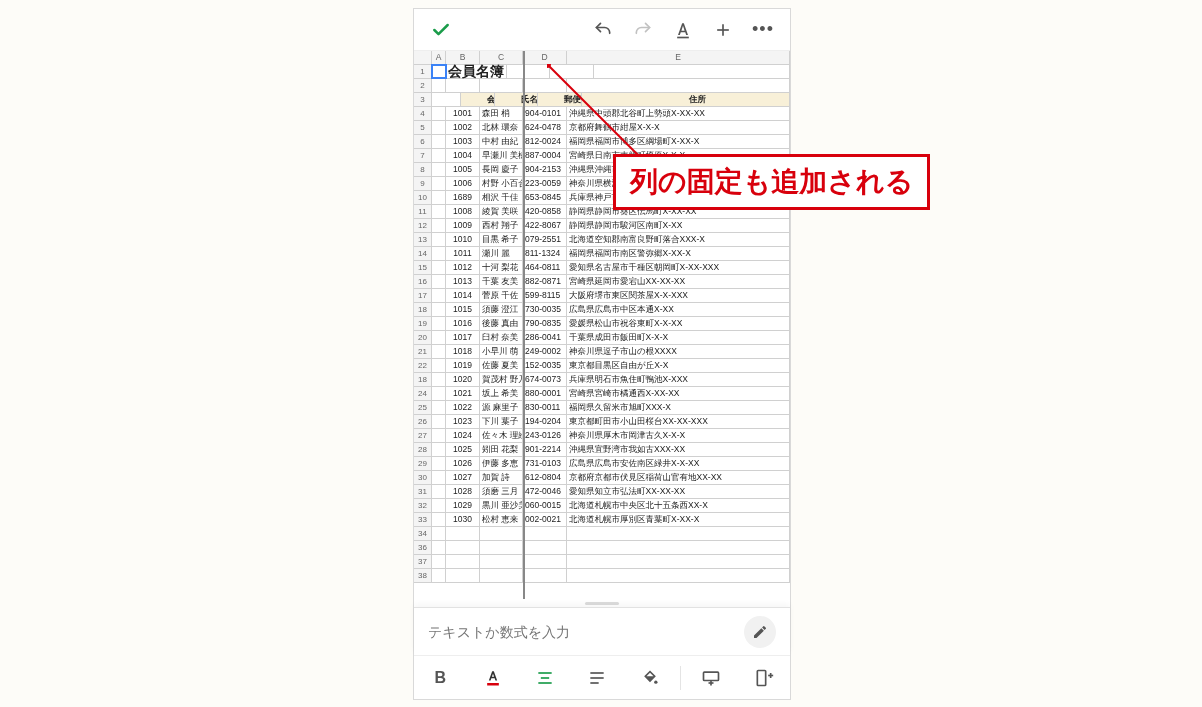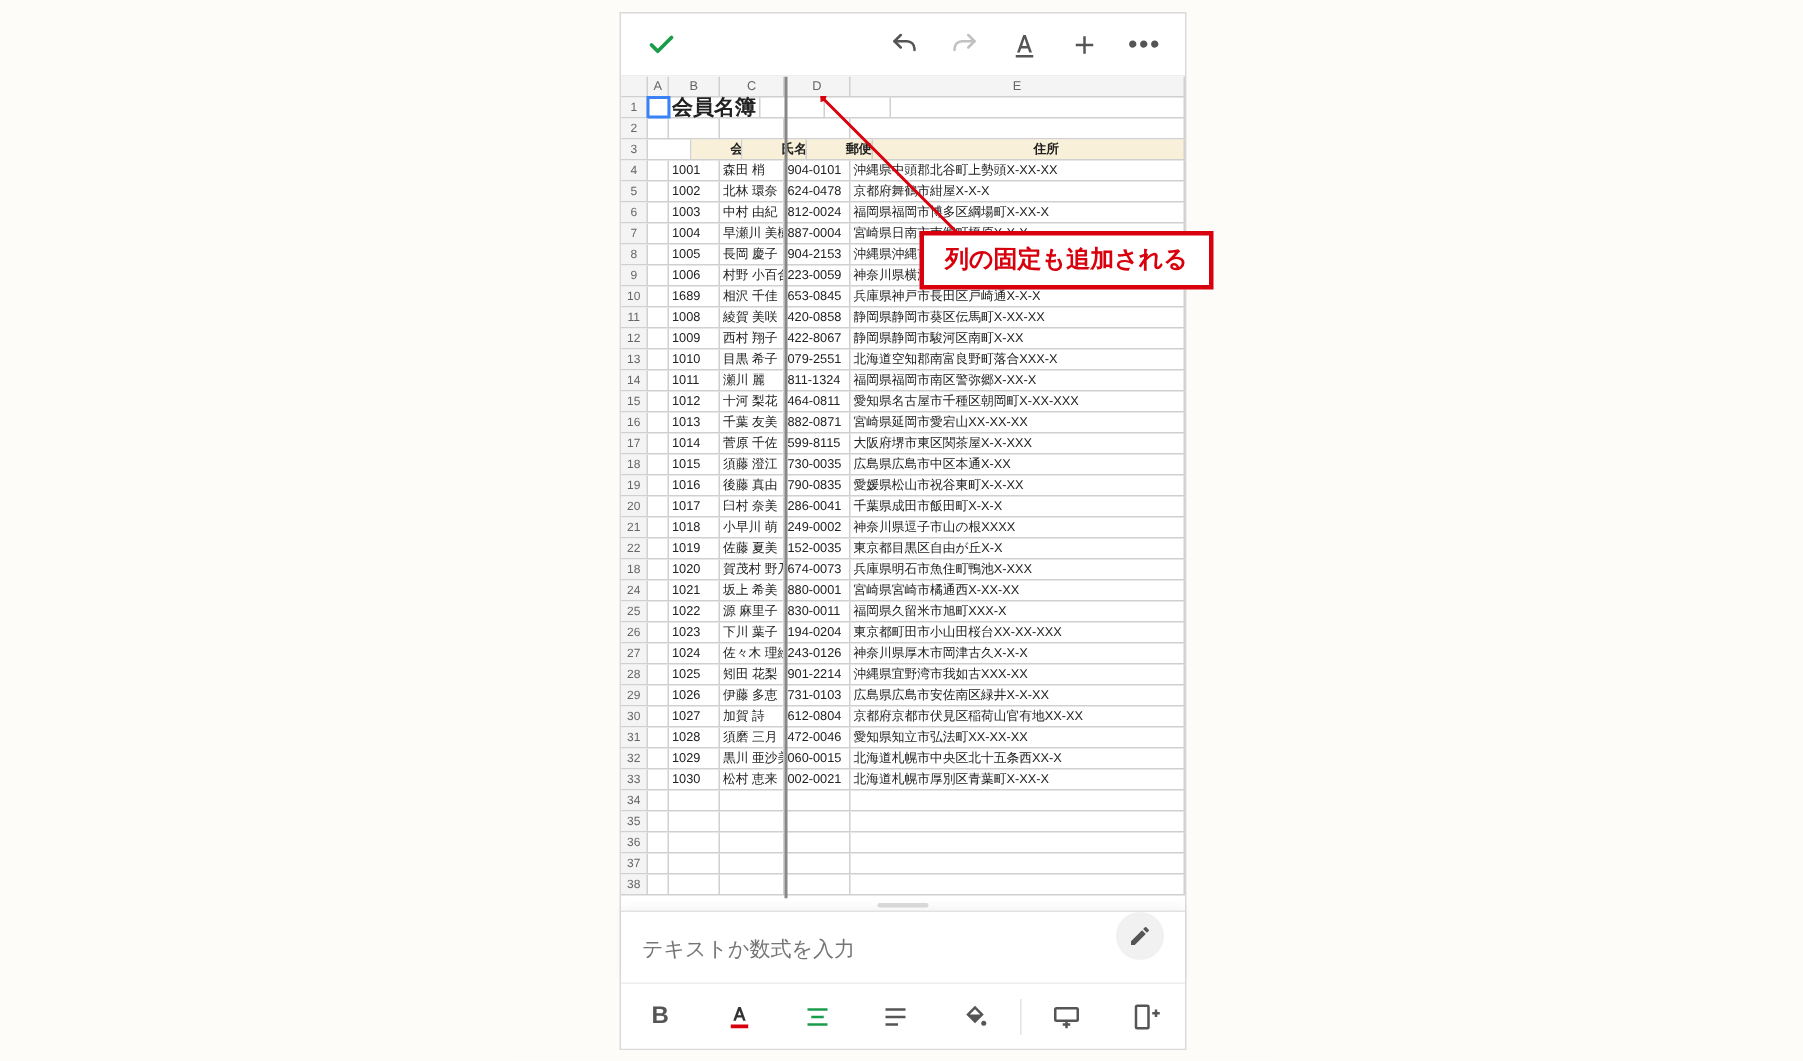--- a/index.html
+++ b/index.html
@@ -77,21 +77,21 @@
     height: 13px;
     overflow: hidden;
     white-space: nowrap;
   }
   .colhead { text-align: center; color:#666; }
   .col-A { flex: 0 0 14px; }
   .col-B { flex: 0 0 34px; }
   .col-C { flex: 0 0 43px; }
   .col-D { flex: 0 0 44px; }
   .col-E { flex: 1 1 auto; }
-  .cell.text-right { text-align: left; }
+  .cell.text-right { text-align: center; }
   .title-row .col-B {
     font-weight: 700;
     font-size: 14px;
     white-space: nowrap;
     overflow: visible;
   }
   .th-row .cell {
     background: #f8f0d8;
     text-align: center;
     font-weight: 600;
@@ -109,20 +109,21 @@
     left: calc(18px + 14px + 34px + 43px);
     width: 0;
     border-left: 2px solid #888;
     pointer-events: none;
   }
 
   .formula-bar {
     height: 48px;
     border-top: 1px solid #e2e2e2;
     display: flex;
+    align-items: center;
     padding: 0 14px;
     gap: 10px;
     background: #fff;
     box-shadow: 0 -3px 6px rgba(0,0,0,0.04);
   }
   .formula-input {
     flex: 1;
     border: none;
     outline: none;
     font-size: 14px;
@@ -159,21 +160,21 @@
   .align-center-active { color: #1a9c4a !important; }
 
   
   .callout {
     position: absolute;
     left: 613px;
     top: 154px;
     border: 3px solid #d8000c;
     background: #fff;
     padding: 6px 14px;
-    font-size: 16px;
+    font-size: 28px;
     font-weight: 700;
     color: #d8000c;
     white-space: nowrap;
   }
   .callout-line {
     position: absolute;
     left: 547px;
     top: 64px;
     width: 120px;
     height: 105px;
@@ -500,28 +501,20 @@
           </div>
           <div class="data-row">
             <div class="rownum">34</div>
             <div class="cell col-A"></div>
             <div class="cell col-B text-right"></div>
             <div class="cell col-C"></div>
             <div class="cell col-D"></div>
             <div class="cell col-E"></div>
           </div>
           <div class="data-row">
-            <div class="rownum">35</div>
-            <div class="cell col-A"></div>
-            <div class="cell col-B text-right"></div>
-            <div class="cell col-C"></div>
-            <div class="cell col-D"></div>
-            <div class="cell col-E"></div>
-          </div>
-          <div class="data-row">
             <div class="rownum">36</div>
             <div class="cell col-A"></div>
             <div class="cell col-B text-right"></div>
             <div class="cell col-C"></div>
             <div class="cell col-D"></div>
             <div class="cell col-E"></div>
           </div>
           <div class="data-row">
             <div class="rownum">37</div>
             <div class="cell col-A"></div>

